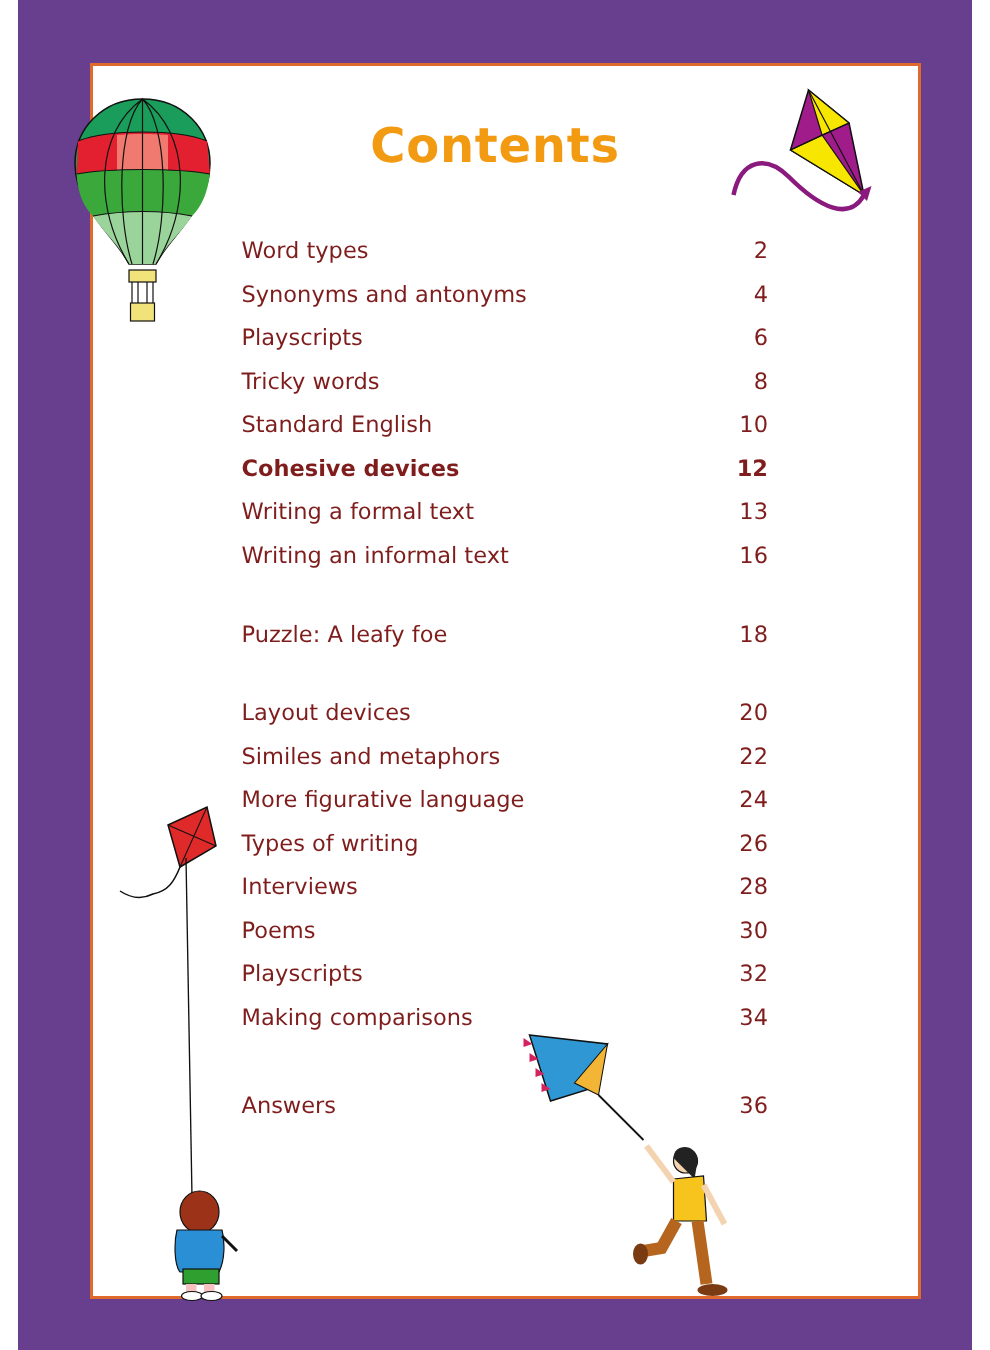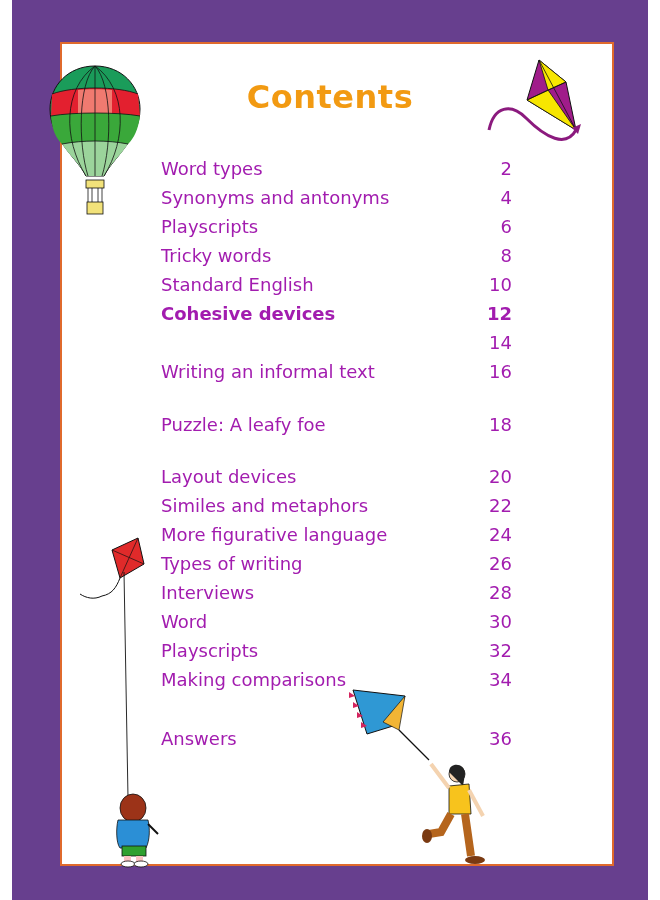--- a/index.html
+++ b/index.html
@@ -1,21 +1,21 @@
 <!DOCTYPE html>
 <html><head>
 <meta charset="utf-8">
 <style>
   html, body { margin:0; padding:0; }
   body { width:660px; height:900px; background:#ffffff; position:relative; overflow:hidden; font-family:"DejaVu Sans", sans-serif; }
   .panel { position:absolute; left:12px; top:0; width:636px; height:900px; background:#673f8e; }
   .frame { position:absolute; left:60px; top:42px; width:550px; height:820px; background:#ffffff; border:2px solid #e06a2c; box-sizing:content-box; }
   .title { position:absolute; left:0; width:660px; top:78px; text-align:center; font-family:"DejaVu Sans", sans-serif; font-weight:bold; font-size:32px; color:#f29a12; letter-spacing:0.5px; }
   .toc { position:absolute; left:161px; width:351px; top:0; }
-  .row { position:absolute; left:0; width:351px; height:26px; font-family:"DejaVu Sans", sans-serif; font-size:18px; color:#a21caf; }
+  .row { position:absolute; left:0; width:351px; height:26px; font-family:"DejaVu Sans", sans-serif; font-size:15px; color:#7f1d1d; }
   .row .lbl { position:absolute; left:0; top:0; white-space:nowrap; }
   .row .pg { position:absolute; right:0; top:0; }
   svg.ill { position:absolute; overflow:visible; }
 </style>
 </head>
 <body>
 
 <div class="panel"></div>
 <div class="frame"></div>
 
@@ -40,21 +40,22 @@
     </div>
     <div class="row" style="top: 274px;">
       <span class="lbl">Standard English</span>
       <span class="pg">10</span>
     </div>
     <div class="row" style="top: 303px; font-weight: bold;">
       <span class="lbl">Cohesive devices</span>
       <span class="pg">12</span>
     </div>
     <div class="row" style="top: 332px;">
-      <span class="pg">14</span>
+      <span class="lbl">Writing a formal text</span>
+      <span class="pg">13</span>
     </div>
     <div class="row" style="top: 361px; text-align: center;">
       <span class="lbl">Writing an informal text</span>
       <span class="pg">16</span>
     </div>
     <div class="row" style="top: 414px;">
       <span class="lbl">Puzzle: A leafy foe</span>
       <span class="pg">18</span>
     </div>
     <div class="row" style="top: 466px;">
@@ -71,21 +72,21 @@
     </div>
     <div class="row" style="top: 553px;">
       <span class="lbl">Types of writing</span>
       <span class="pg">26</span>
     </div>
     <div class="row" style="top: 582px;">
       <span class="lbl">Interviews</span>
       <span class="pg">28</span>
     </div>
     <div class="row" style="top: 611px;">
-      <span class="lbl">Word</span>
+      <span class="lbl">Poems</span>
       <span class="pg">30</span>
     </div>
     <div class="row" style="top: 640px;">
       <span class="lbl">Playscripts</span>
       <span class="pg">32</span>
     </div>
     <div class="row" style="top: 669px;">
       <span class="lbl">Making comparisons</span>
       <span class="pg">34</span>
     </div>

